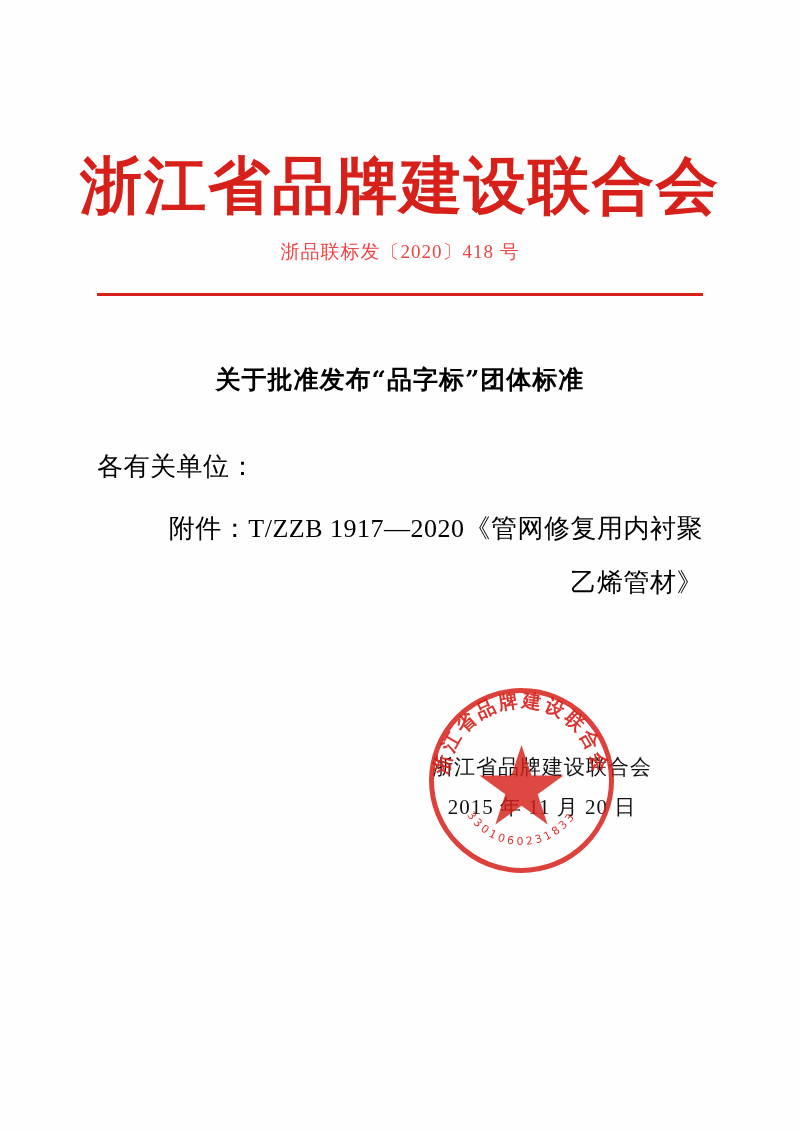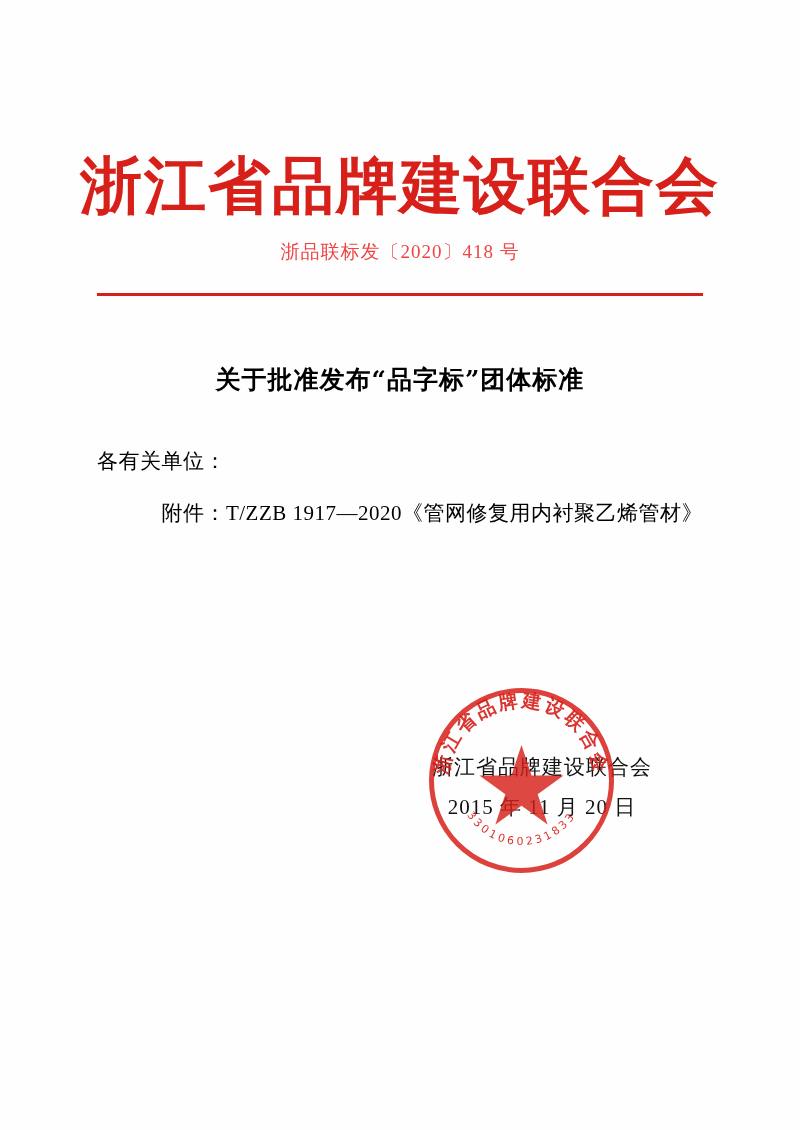--- a/index.html
+++ b/index.html
@@ -70,21 +70,21 @@
     letter-spacing: 1px;
     margin-top: 33px;
   }
 
   
   .body-block {
     position: absolute;
     top: 440px;
     left: 97px;
     width: 606px;
-    font-size: 21px;
+    font-size: 26px;
     line-height: 2.08;
     color: #000;
     letter-spacing: 0.5px;
   }
   .salutation {
     margin: 0 0 0 0;
   }
   .para {
     margin: 0;
     text-indent: 2em;

